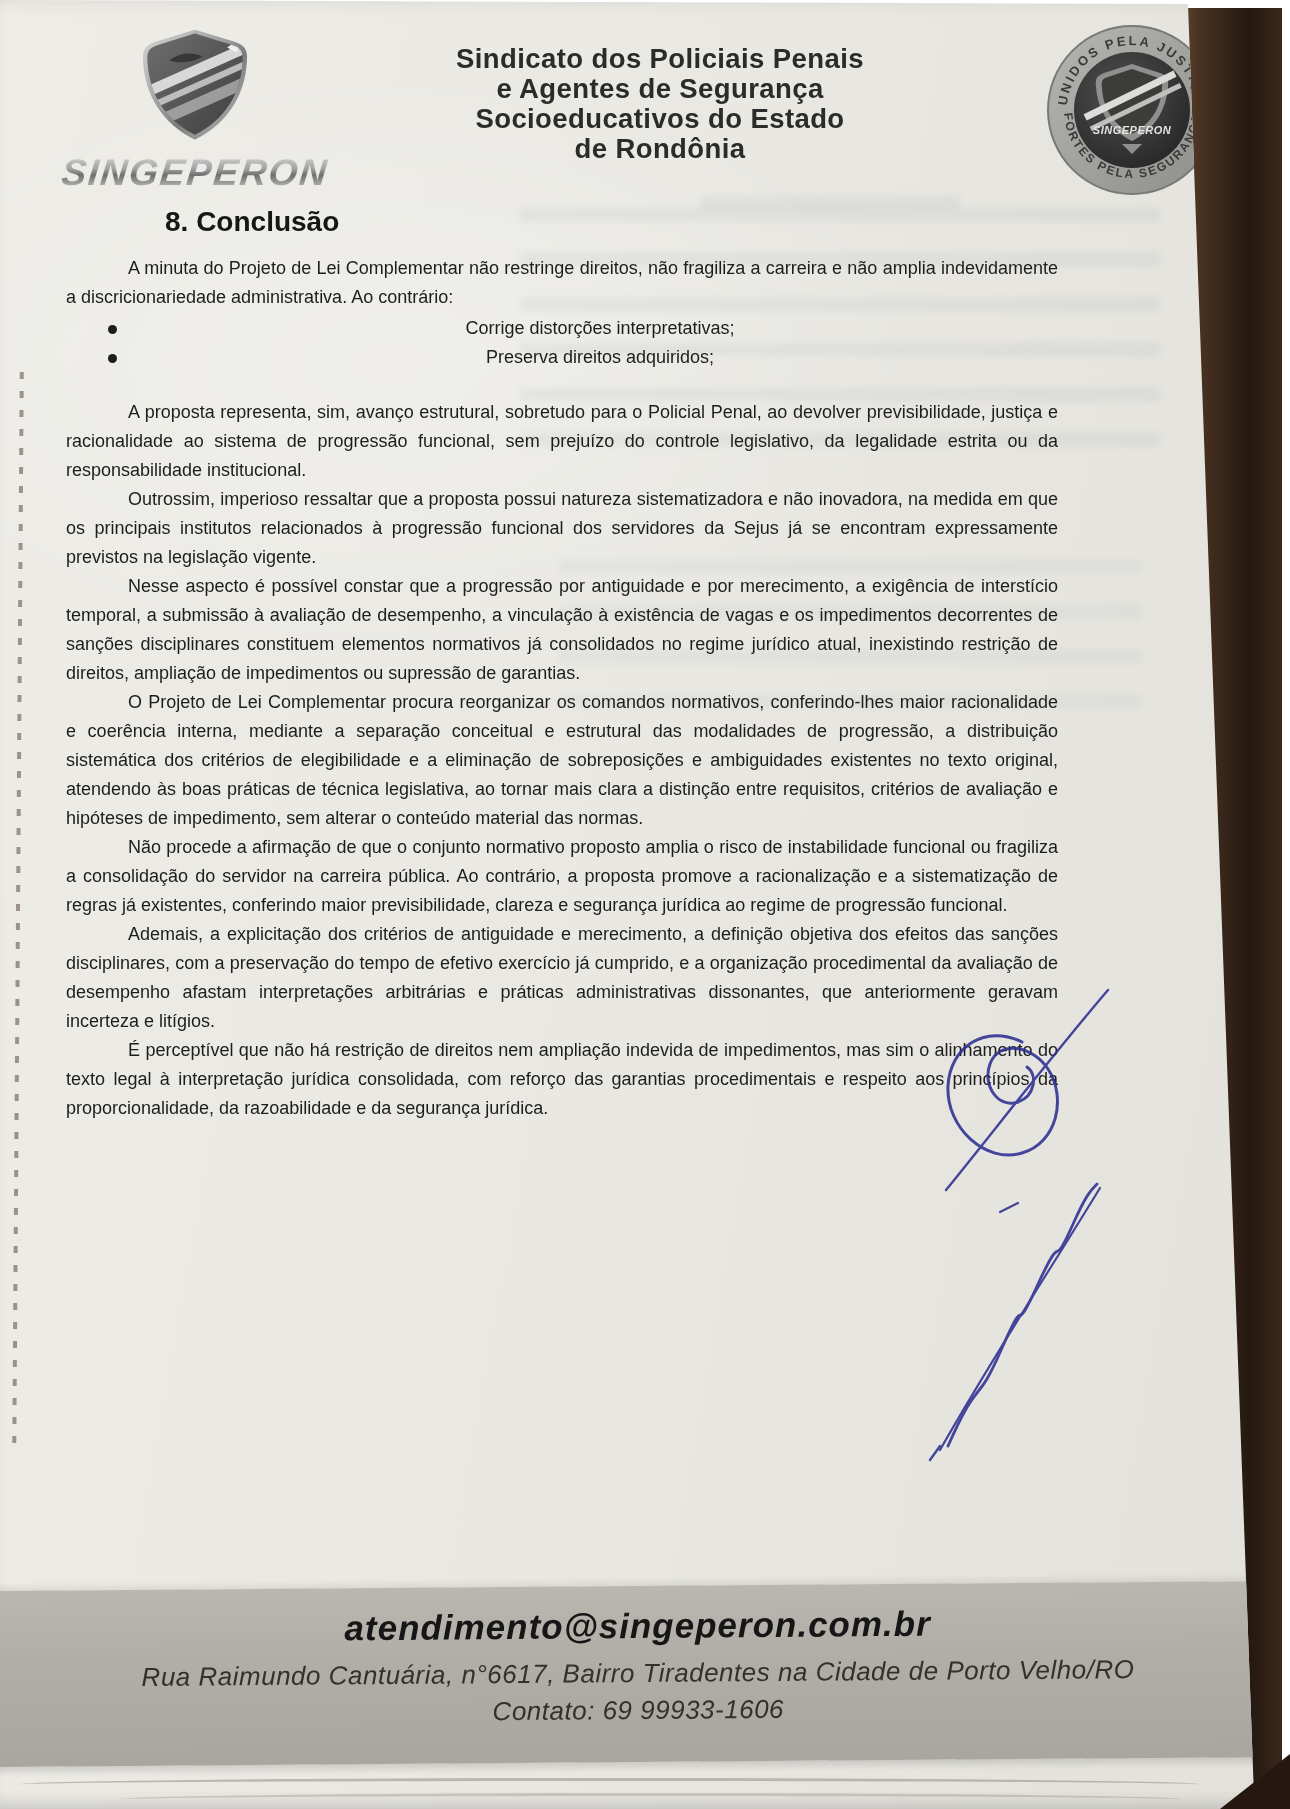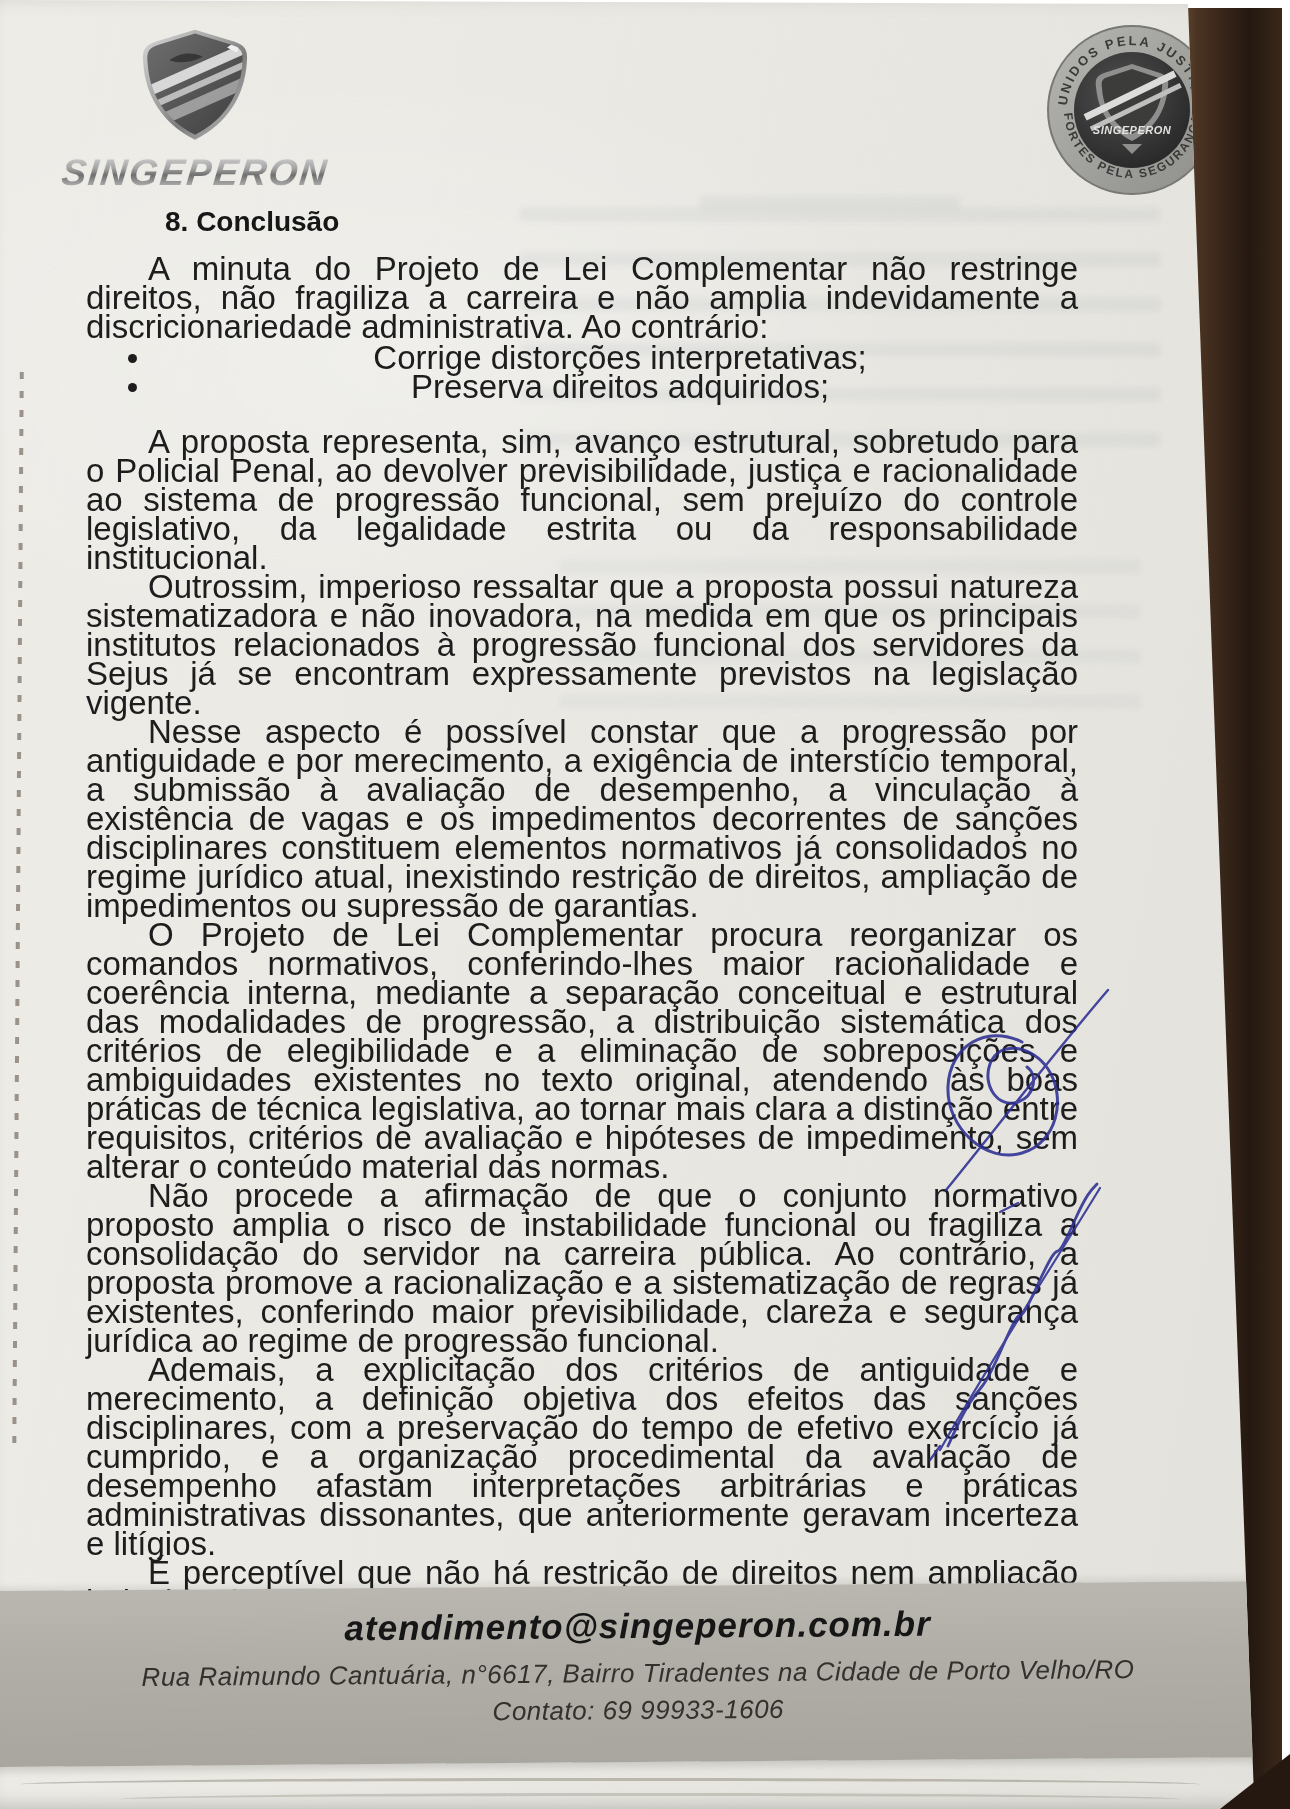--- a/index.html
+++ b/index.html
@@ -49,22 +49,22 @@
     font-weight:bold;font-size:27.5px;line-height:30px;color:#2b2b2b;
     letter-spacing:.4px;
   }
   .seal-block{width:230px;display:flex;justify-content:flex-end;padding-top:6px;}
   
   .section-heading{
     margin:4px 0 16px 165px;font-weight:bold;font-size:28px;color:#161616;
   }
   .content{
     position:relative;z-index:2;
-    margin-left:86px;width:992px;
-    font-size:33px;line-height:29px;color:#1d1d1d;
+    margin-left:66px;width:992px;
+    font-size:18px;line-height:29px;color:#1d1d1d;
     text-align:justify;
   }
   .content p{margin:0;text-indent:62px;}
   .content p.space-before{margin-top:26px;}
   .bullet-list{
     list-style:none;margin:2px 0 2px 0;padding:0 0 0 42px;
   }
   .bullet-list li{position:relative;padding-left:34px;margin:0;text-align:center;}
   .bullet-list li .dot{
     position:absolute;left:0;top:11px;width:9px;height:9px;border-radius:50%;background:#1d1d1d;
@@ -147,20 +147,26 @@
           <rect x="-20" y="70" width="260" height="16" fill="#e6e6e6" transform="rotate(-24 100 100)" opacity=".9"></rect>
           <rect x="-20" y="96" width="260" height="10" fill="#cfcfcf" transform="rotate(-24 100 100)" opacity=".85"></rect>
           <rect x="-20" y="118" width="260" height="18" fill="#bdbdbd" transform="rotate(-24 100 100)" opacity=".7"></rect>
           <path d="M60 60 C75 48 95 46 112 54 C100 62 80 66 60 60 Z" fill="#2e2e2e" opacity=".8"></path>
           <path d="M150 40 L170 26 L166 48 Z" fill="#efefef"></path>
         </g>
       </svg>
       <div class="metal-text">SINGEPERON</div>
     </div>
 
+    <div class="title-block">
+      <div>Sindicato dos Policiais Penais</div>
+      <div>e Agentes de Segurança</div>
+      <div>Socioeducativos do Estado</div>
+      <div>de Rondônia</div>
+    </div>
 
     <div class="seal-block">
       <svg width="176" height="176" viewBox="0 0 176 176">
         <defs>
           <radialGradient id="sealInner" cx=".4" cy=".35" r=".8">
             <stop offset="0" stop-color="#505050"></stop>
               <stop offset="1" stop-color="#222222"></stop>
           </radialGradient>
           <linearGradient id="sealRim" x1="0" y1="0" x2="1" y2="1">
             <stop offset="0" stop-color="#b5b5b2"></stop>

